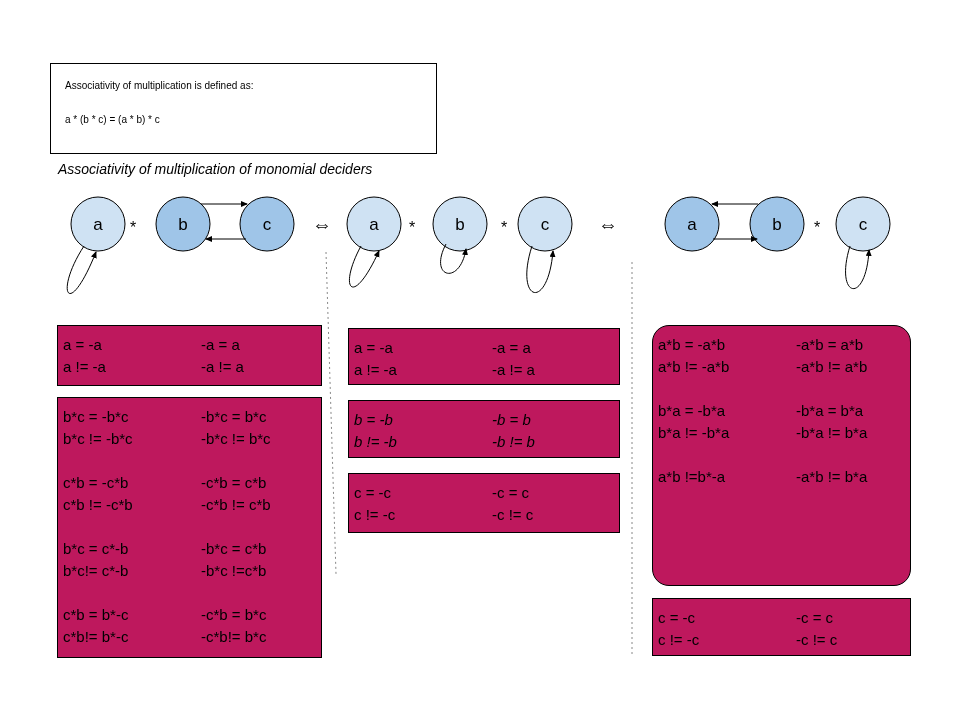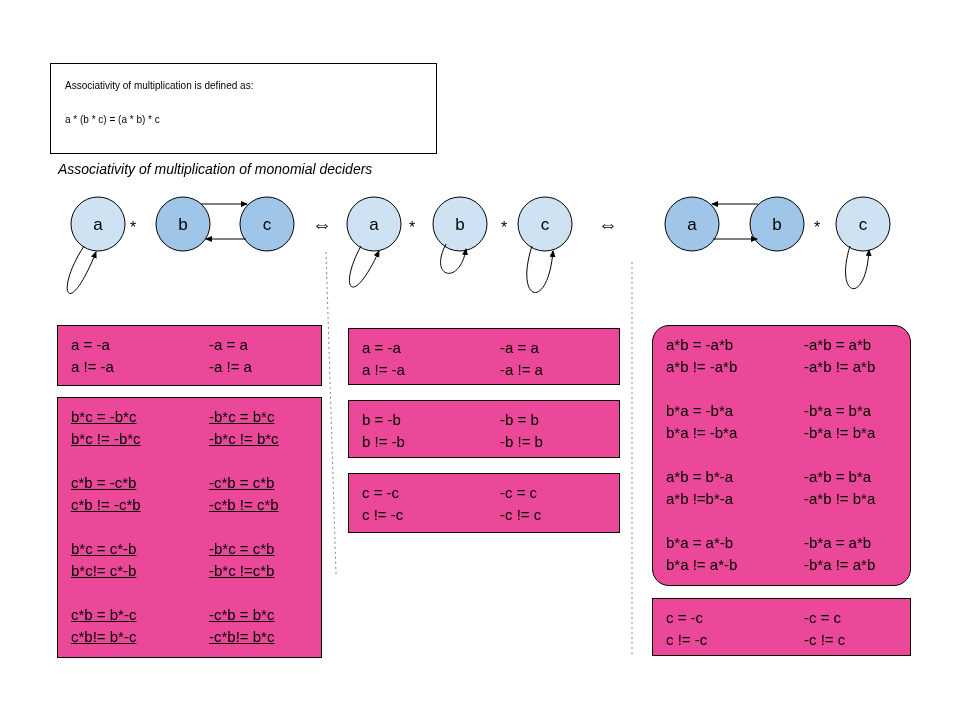--- a/index.html
+++ b/index.html
@@ -11,22 +11,22 @@
   .def-formula { margin-top:16px; }
 
   .subtitle { position:absolute; left:58px; top:161px; font-size:14px; font-style:italic; }
 
   svg.diagram { position:absolute; left:0; top:0; }
   svg.diagram text { font-family:"Liberation Sans", sans-serif; fill:#000; }
   .node-label { font-size:17px; }
   .star-label { font-size:16px; }
   .equiv-label { font-size:20px; }
 
-  .eq-box { position:absolute; background:#ec4899; border:1px solid #000; box-sizing:border-box;
-            font-size:15px; line-height:22px; padding:8px 0 0 13px; }
+  .eq-box { position:absolute; background:#be185d; border:1px solid #000; box-sizing:border-box;
+            font-size:15px; line-height:22px; padding:8px 0 0 5px; }
   .eq-row { display:grid; grid-template-columns:138px auto; }
   .eq-group + .eq-group { margin-top:22px; }
 </style>
 </head>
 <body>
 
 <div class="canvas">
 
   <div class="def-box">
     <div>Associativity of multiplication is defined as:</div>
@@ -88,21 +88,21 @@
     <div class="eq-row">
       <span>a = -a</span>
       <span>-a = a</span>
     </div>
     <div class="eq-row">
       <span>a != -a</span>
       <span>-a != a</span>
     </div>
   </div>
 
-  <div class="eq-box" style="left:57px; top:397px; width:265px; height:261px;text-decoration:underline;">
+  <div class="eq-box" style="left:57px; top:397px; width:265px; height:261px;">
     <div class="eq-group">
       <div class="eq-row">
         <span>b*c = -b*c</span>
         <span>-b*c = b*c</span>
       </div>
       <div class="eq-row">
         <span>b*c != -b*c</span>
         <span>-b*c != b*c</span>
       </div>
     </div>
@@ -142,21 +142,21 @@
     <div class="eq-row">
       <span>a = -a</span>
       <span>-a = a</span>
     </div>
     <div class="eq-row">
       <span>a != -a</span>
       <span>-a != a</span>
     </div>
   </div>
 
-  <div class="eq-box" style="left:348px; top:400px; width:272px; height:58px;">
+  <div class="eq-box" style="left:348px; top:400px; width:272px; height:58px;font-style:italic;">
     <div class="eq-row">
       <span>b = -b</span>
       <span>-b = b</span>
     </div>
     <div class="eq-row">
       <span>b != -b</span>
       <span>-b != b</span>
     </div>
   </div>
 
@@ -187,38 +187,24 @@
         <span>b*a = -b*a</span>
         <span>-b*a = b*a</span>
       </div>
       <div class="eq-row">
         <span>b*a != -b*a</span>
         <span>-b*a != b*a</span>
       </div>
     </div>
     <div class="eq-group">
       <div class="eq-row">
-        <span>a*b = b*-a</span>
-        <span>-a*b = b*a</span>
-      </div>
-      <div class="eq-row">
         <span>a*b !=b*-a</span>
         <span>-a*b != b*a</span>
       </div>
     </div>
-    <div class="eq-group">
-      <div class="eq-row">
-        <span>b*a = a*-b</span>
-        <span>-b*a = a*b</span>
-      </div>
-      <div class="eq-row">
-        <span>b*a != a*-b</span>
-        <span>-b*a != a*b</span>
-      </div>
-    </div>
   </div>
 
   <div class="eq-box" style="left:652px; top:598px; width:259px; height:58px;">
     <div class="eq-row">
       <span>c = -c</span>
       <span>-c = c</span>
     </div>
     <div class="eq-row">
       <span>c != -c</span>
       <span>-c != c</span>

